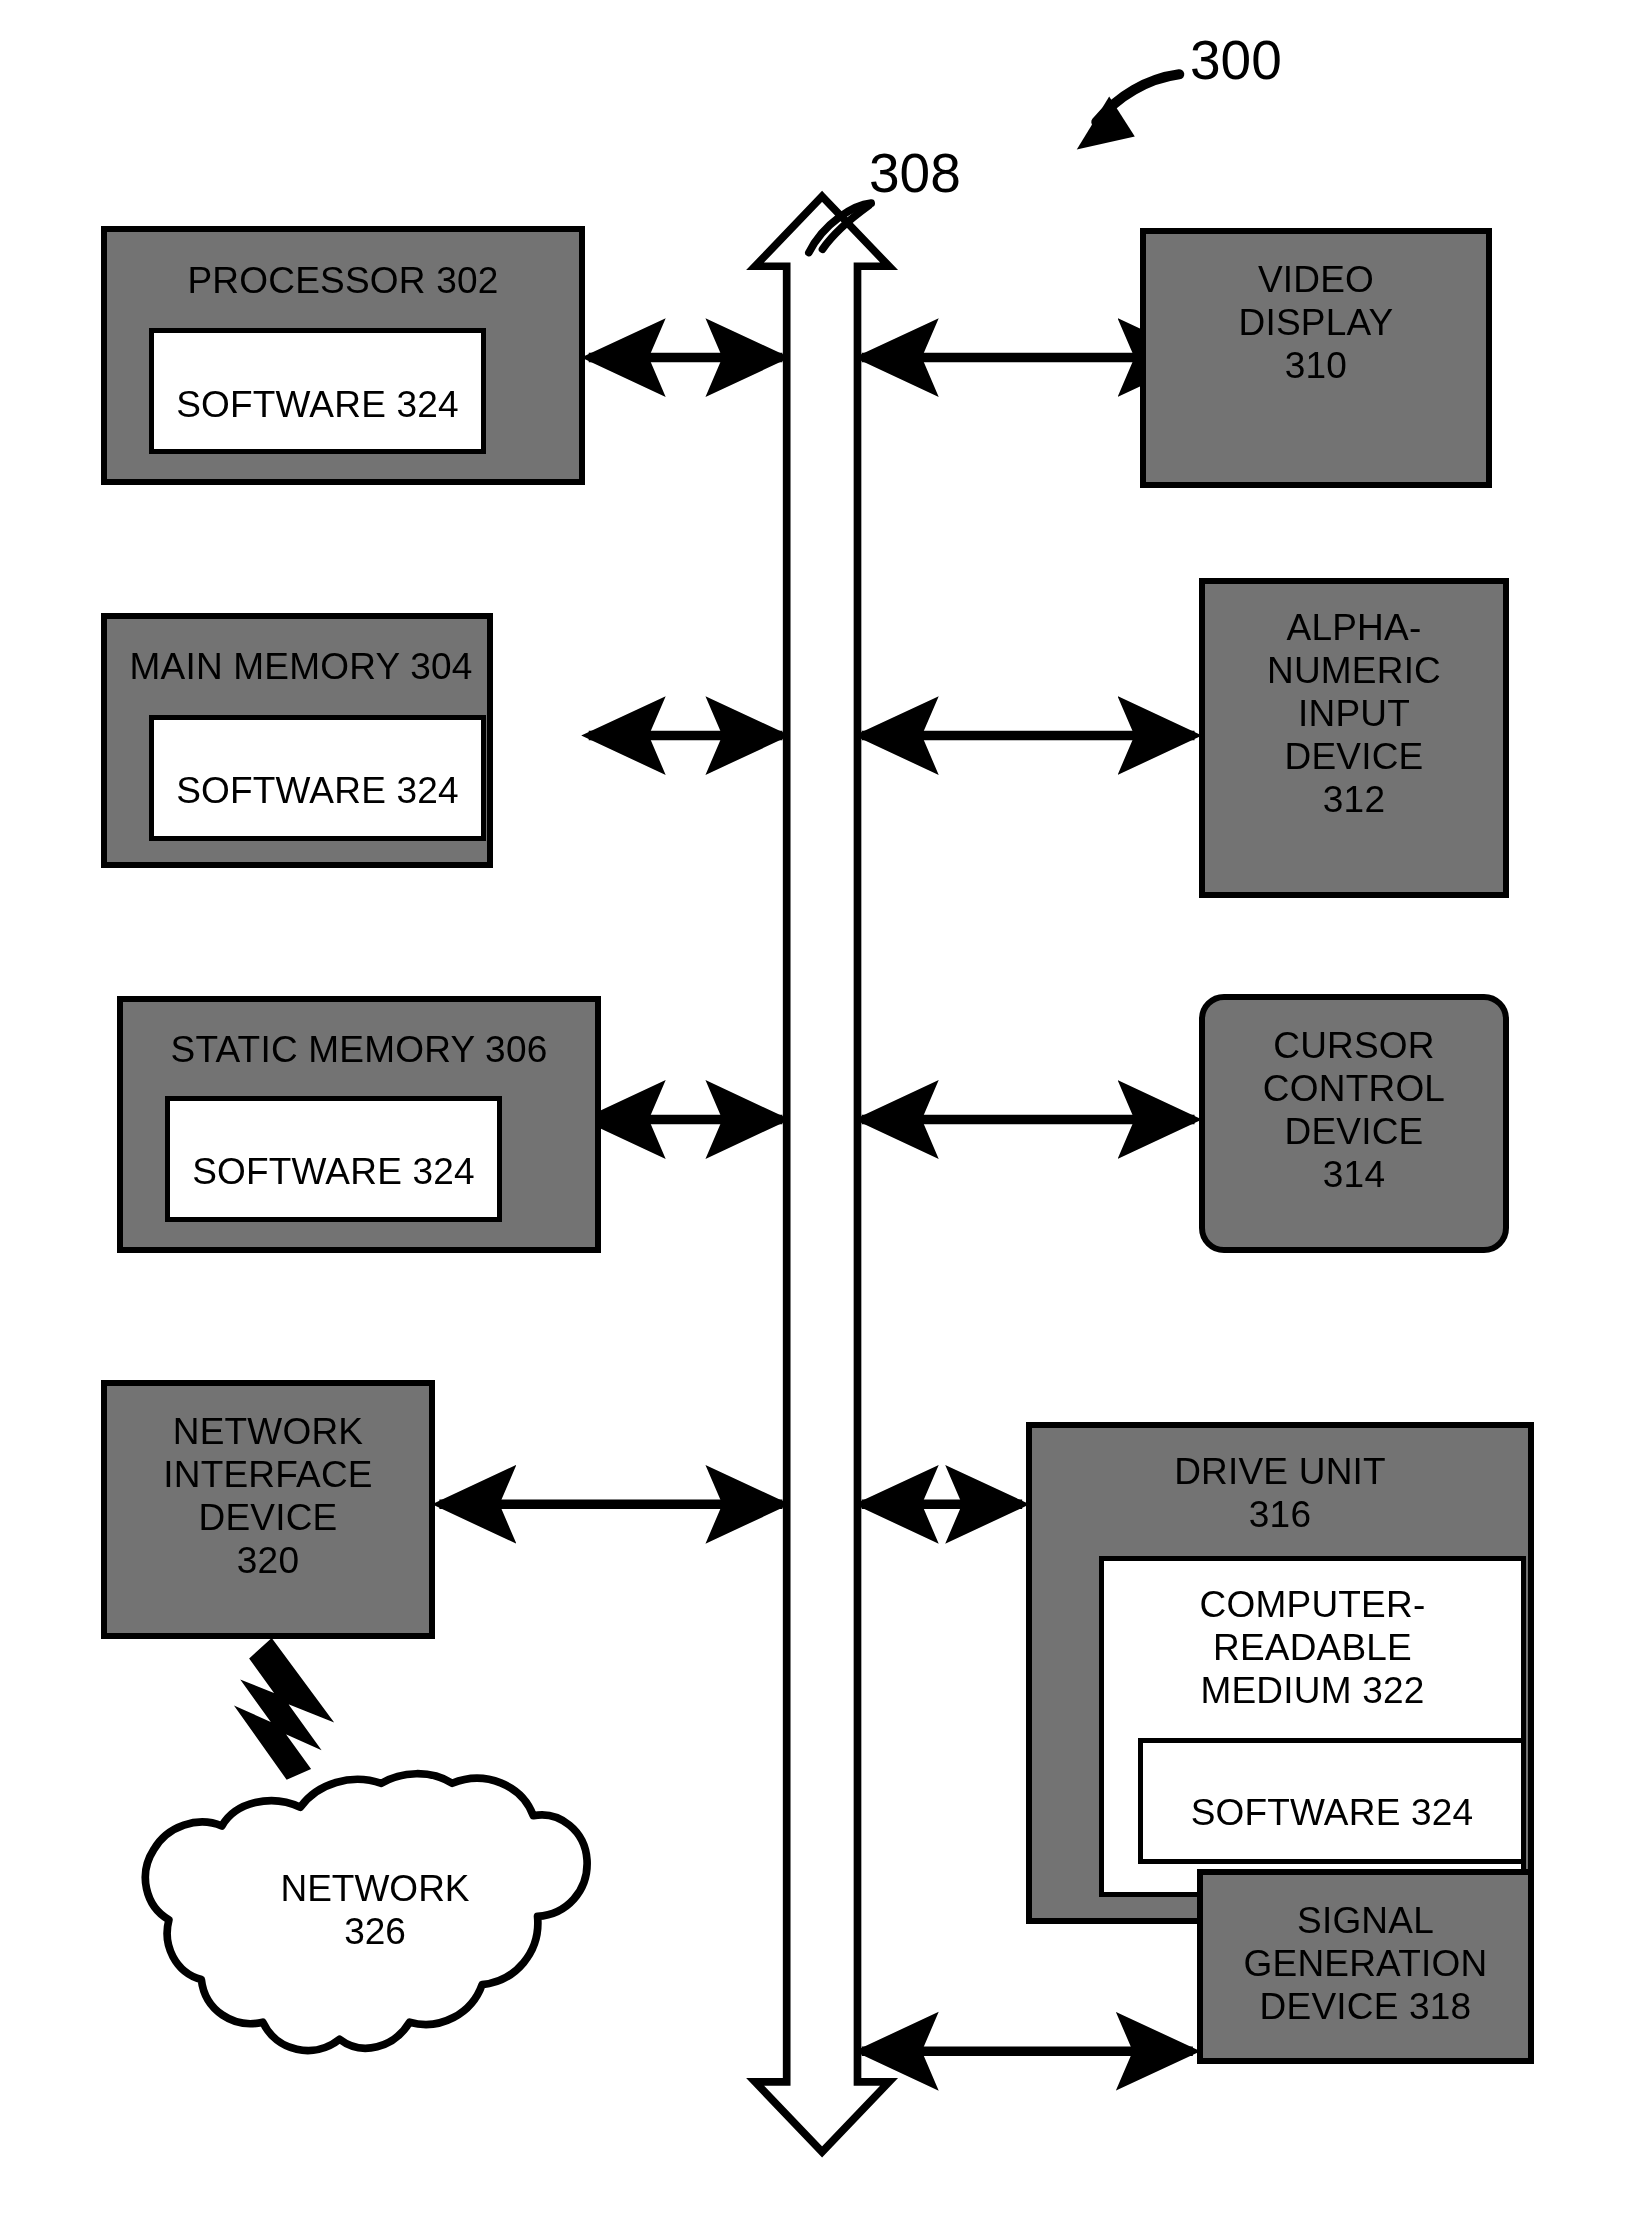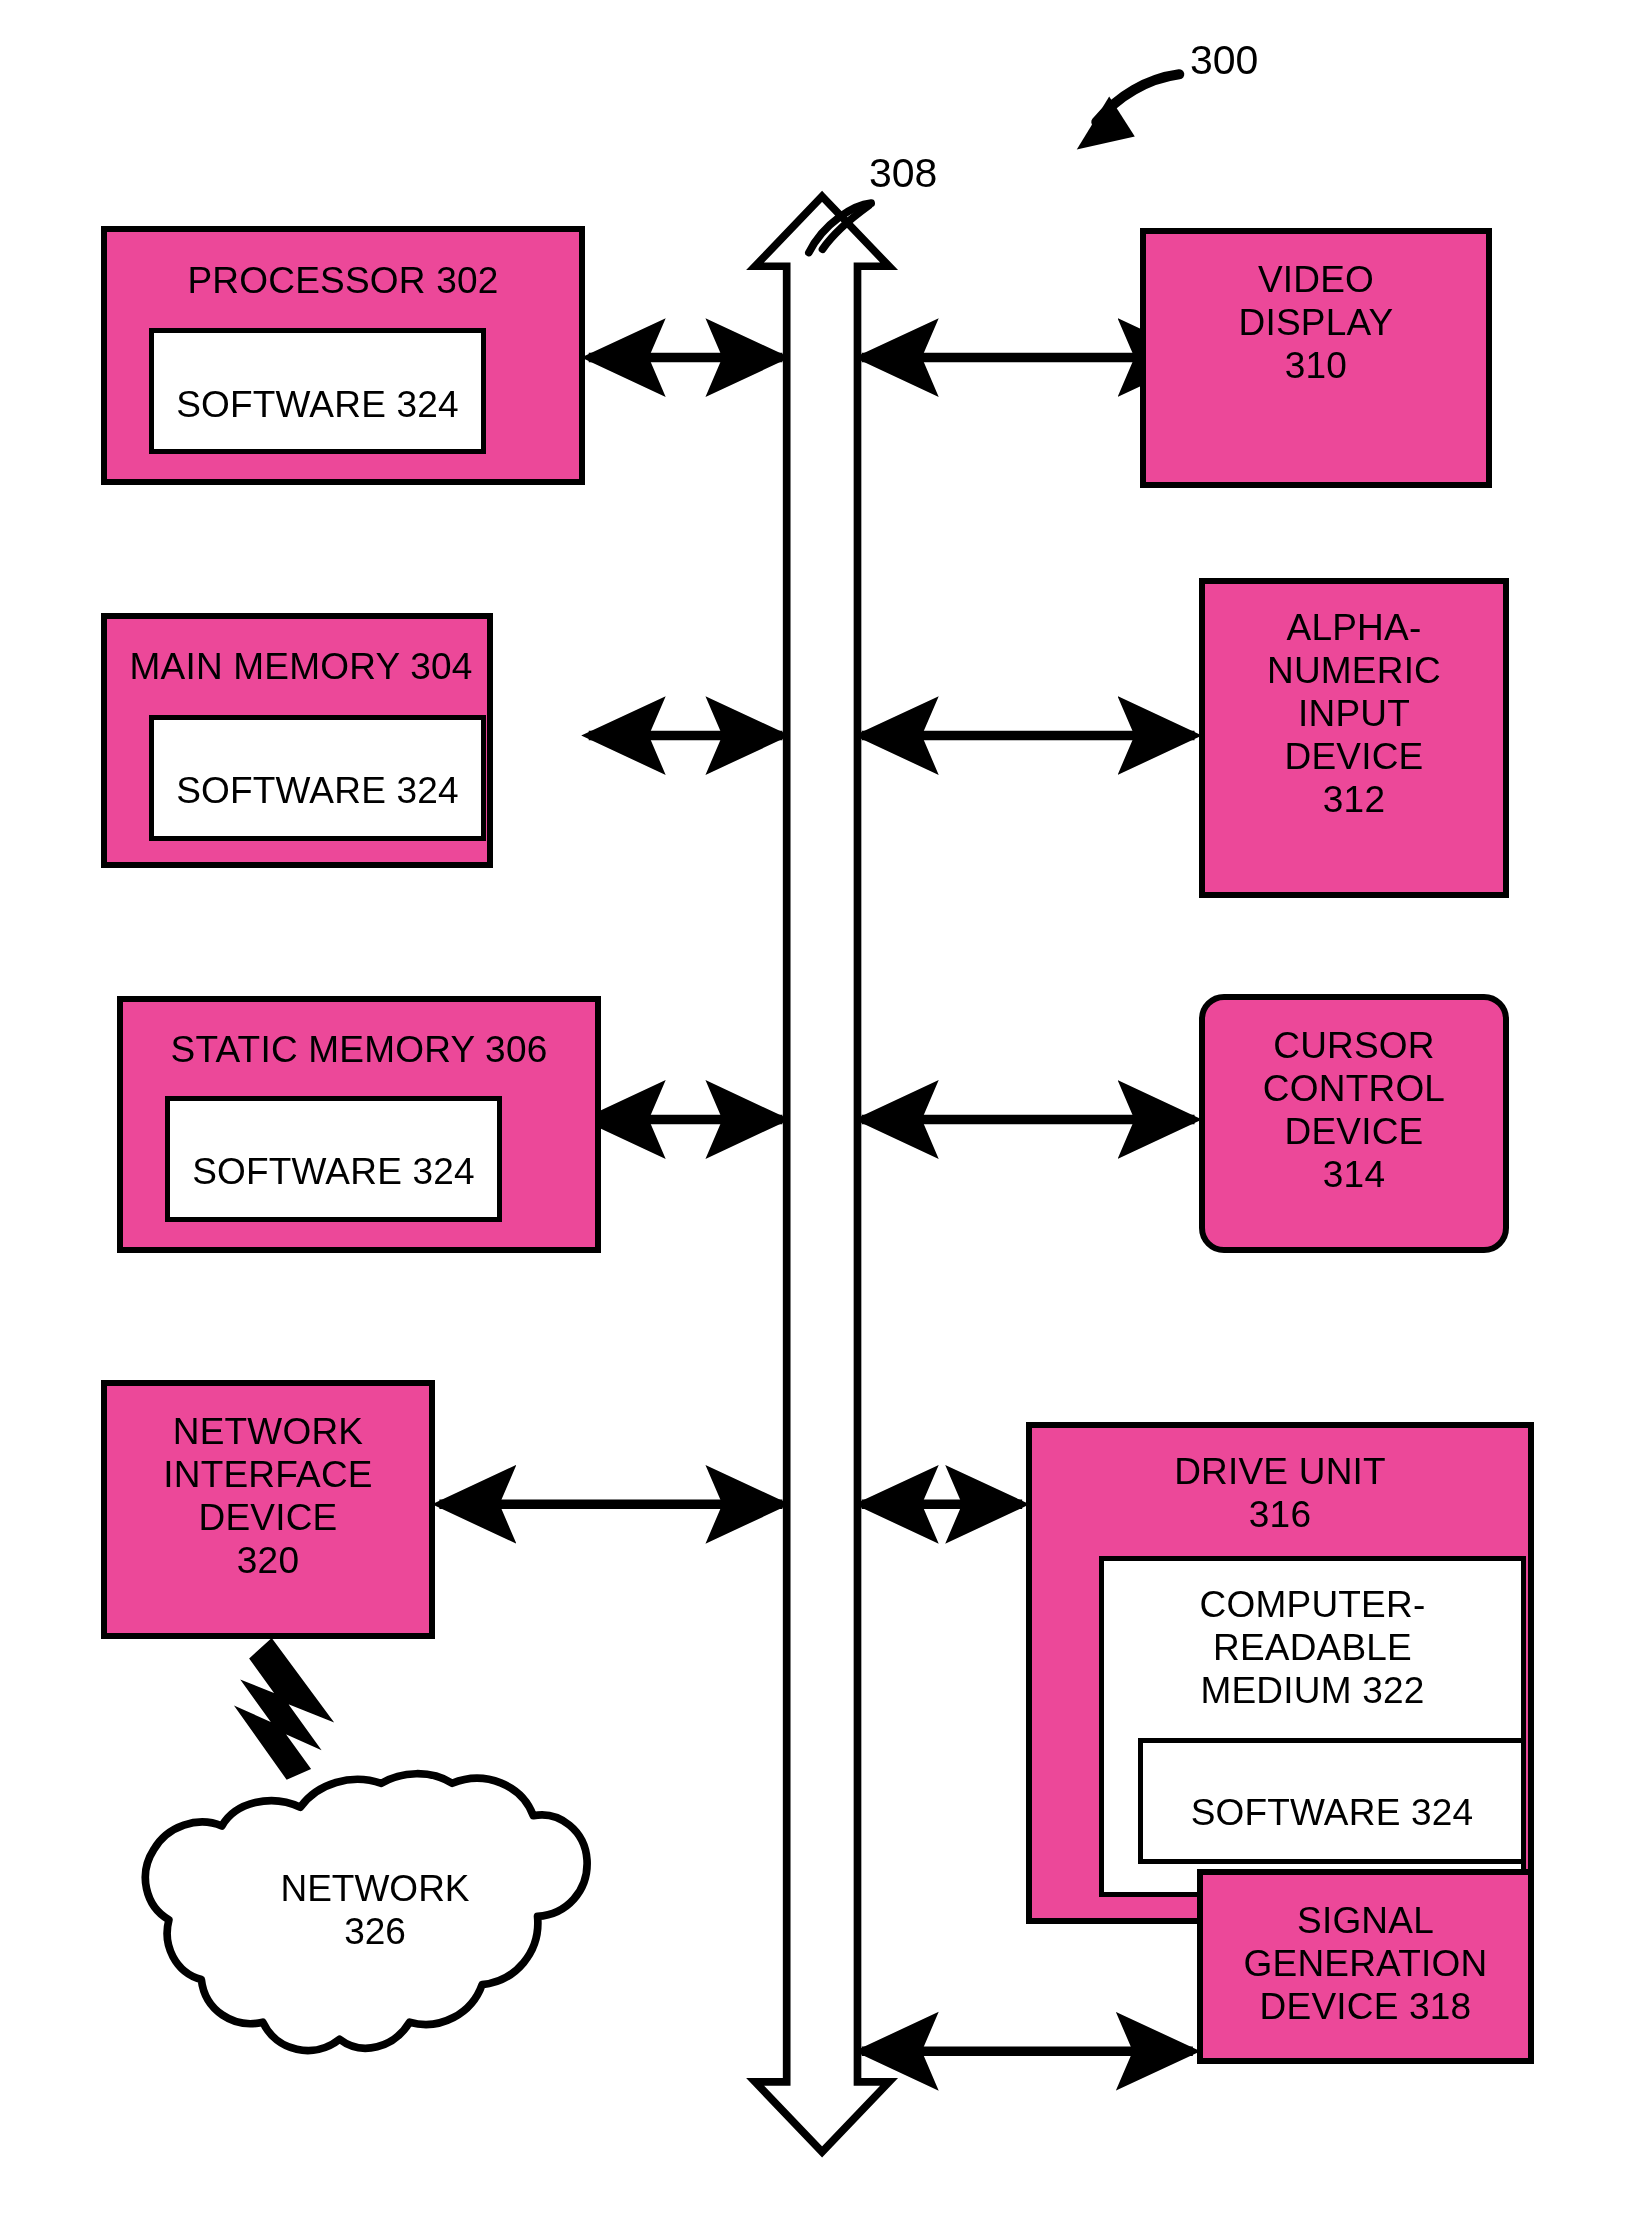--- a/index.html
+++ b/index.html
@@ -20,36 +20,36 @@
     position: absolute;
     left: 0;
     top: 0;
     width: 1651px;
     height: 2239px;
   }
   .box {
     position: absolute;
     box-sizing: border-box;
     border: 6px solid #000000;
-    background: #ec4899;
+    background: #737373;
     display: flex;
     flex-direction: column;
     align-items: center;
     color: #000000;
   }
   .box-label {
     font-size: 37px;
     line-height: 43px;
     text-align: center;
     white-space: pre-line;
     letter-spacing: 0.2px;
   }
   .ref-label {
     position: absolute;
-    font-size: 41px;
+    font-size: 55px;
     line-height: 48px;
     color: #000000;
     white-space: nowrap;
   }
   .cloud-label {
     position: absolute;
     text-align: center;
     font-size: 37px;
     line-height: 43px;
     color: #000000;

